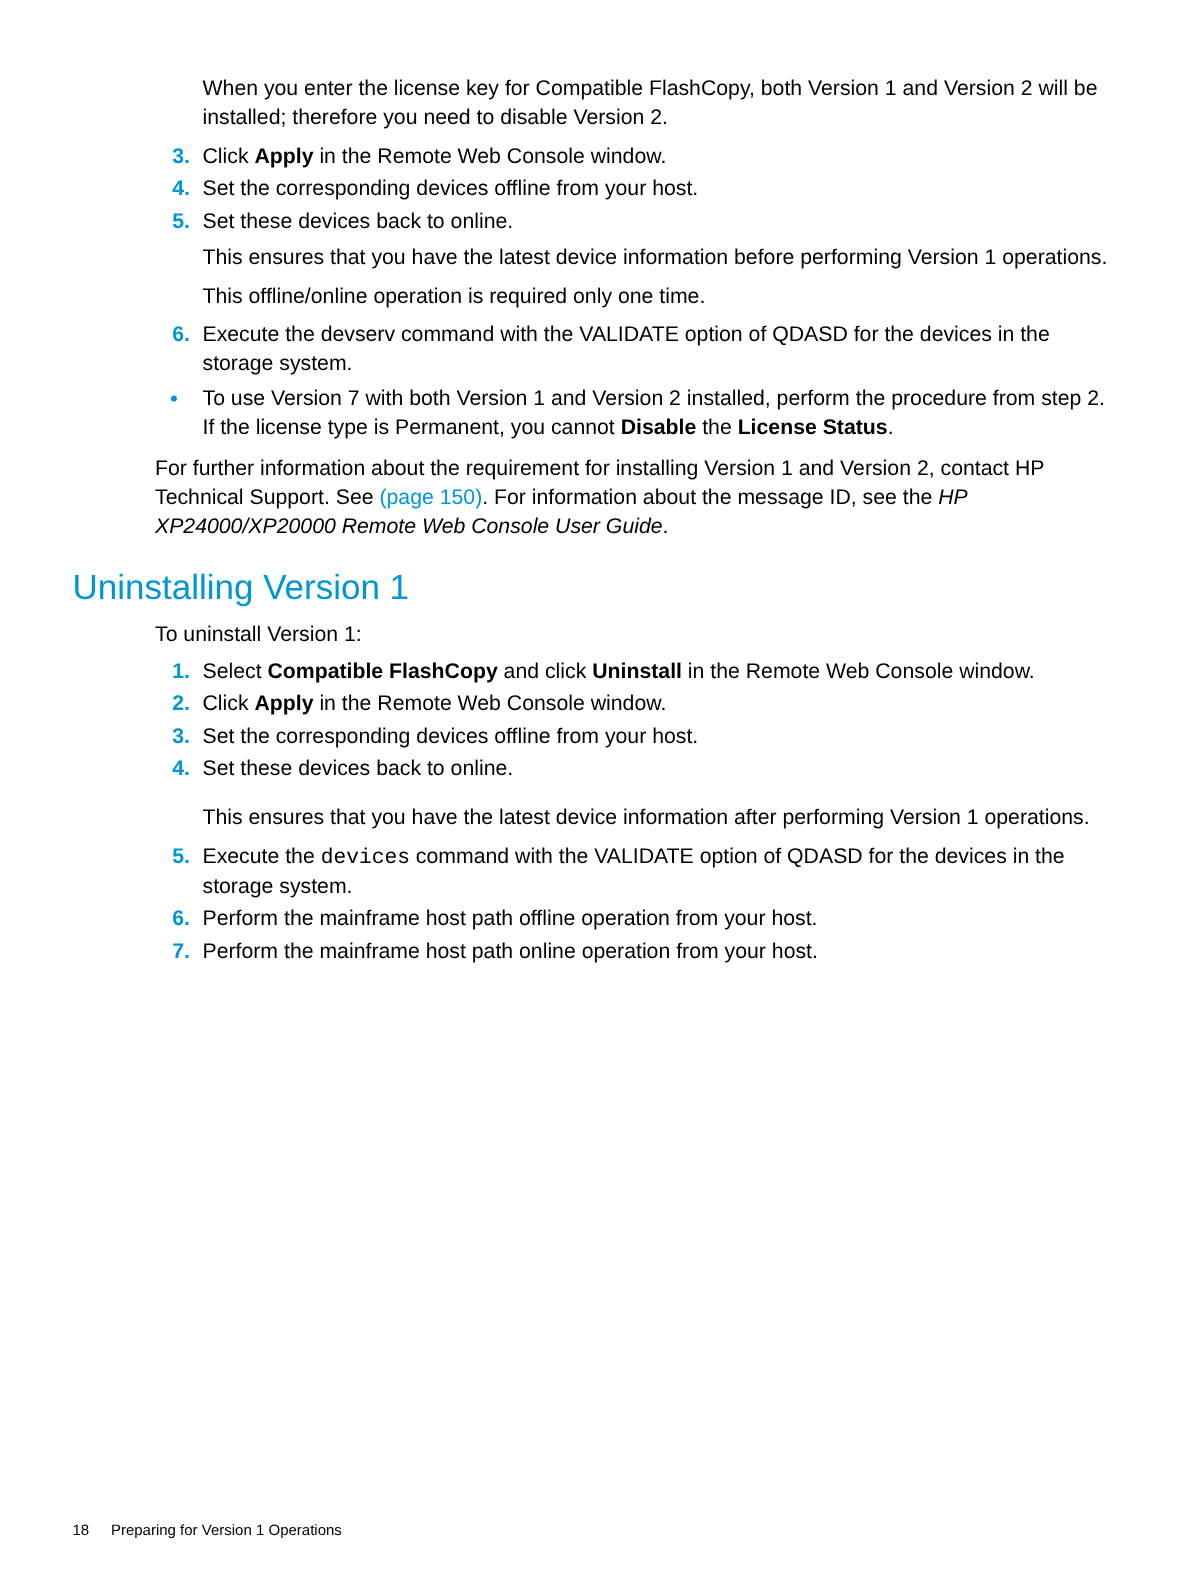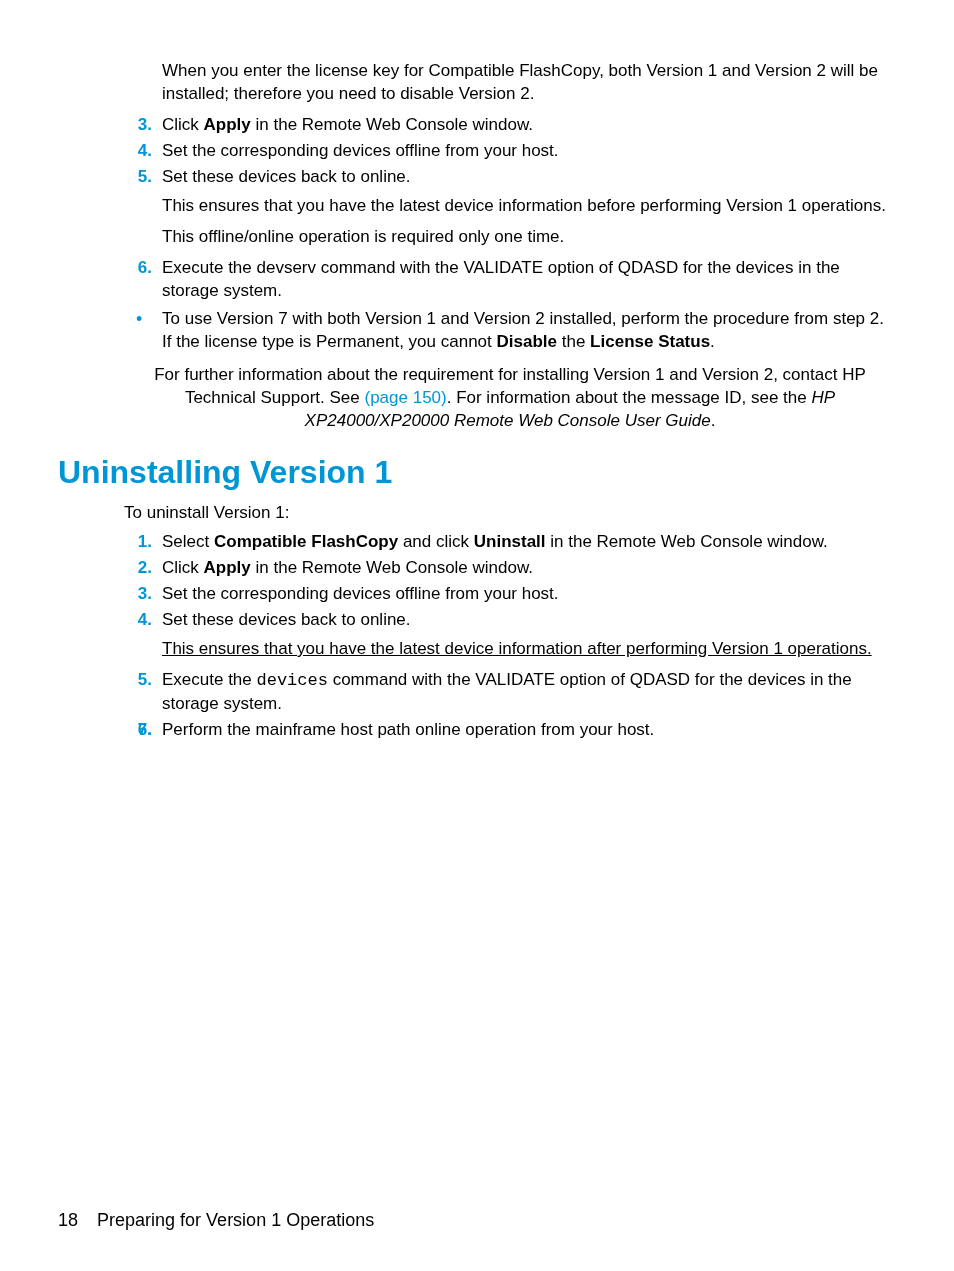--- a/index.html
+++ b/index.html
@@ -55,44 +55,43 @@
     content: "•";
     position: absolute;
     left: 12px;
     top: 0;
     color: #0096d6;
     font-size: 18px;
     line-height: 1.3;
   }
   .closing {
     margin: 0 0 18px 66px;
-    text-align: center;
   }
   h2.section {
     color: #0096d6;
-    font-weight: bold;
-    font-size: 32px;
+    font-weight: normal;
+    font-size: 28px;
     margin: 12px 0 8px 0;
   }
   .sec-intro {
     margin: 0 0 6px 66px;
   }
   .link {
     color: #0096d6;
   }
   .mono {
     font-family: "Courier New", Courier, monospace;
   }
   b { font-weight: bold; text-align: right; }
   i { font-style: italic; }
   .footer {
     position: absolute;
     bottom: 40px;
     left: 58px;
-    font-size: 18px;
+    font-size: 12px;
   }
   .footer .pnum {
     margin-right: 14px;
   }
 </style>
 </head>
 <body>
 
 <div class="page">
 
@@ -142,28 +141,29 @@
       <span class="num">2.</span>
       <span><span>Click </span><b>Apply</b><span> in the Remote Web Console window.</span></span>
     </li>
     <li>
       <span class="num">3.</span>
       <span>Set the corresponding devices offline from your host.</span>
     </li>
     <li>
       <span class="num">4.</span>
       <span>Set these devices back to online.</span>
-      <p class="intro-para" style="margin-left:0; margin-top:6px;text-decoration:underline;">This ensures that you have the latest device information after performing Version 1 operations.</p>
+      <p class="intro-para" style="margin-left:0; margin-top:16px;">This ensures that you have the latest device information after performing Version 1 operations.</p>
     </li>
     <li>
       <span class="num">5.</span>
       <span><span>Execute the </span><span class="mono">devices</span><span> command with the VALIDATE option of QDASD for the devices in the storage system.</span></span>
     </li>
     <li>
       <span class="num">6.</span>
+      <span>Perform the mainframe host path offline operation from your host.</span>
     </li>
     <li>
       <span class="num">7.</span>
       <span>Perform the mainframe host path online operation from your host.</span>
     </li>
   </ol>
 
 </div>
 
 <div class="footer">

